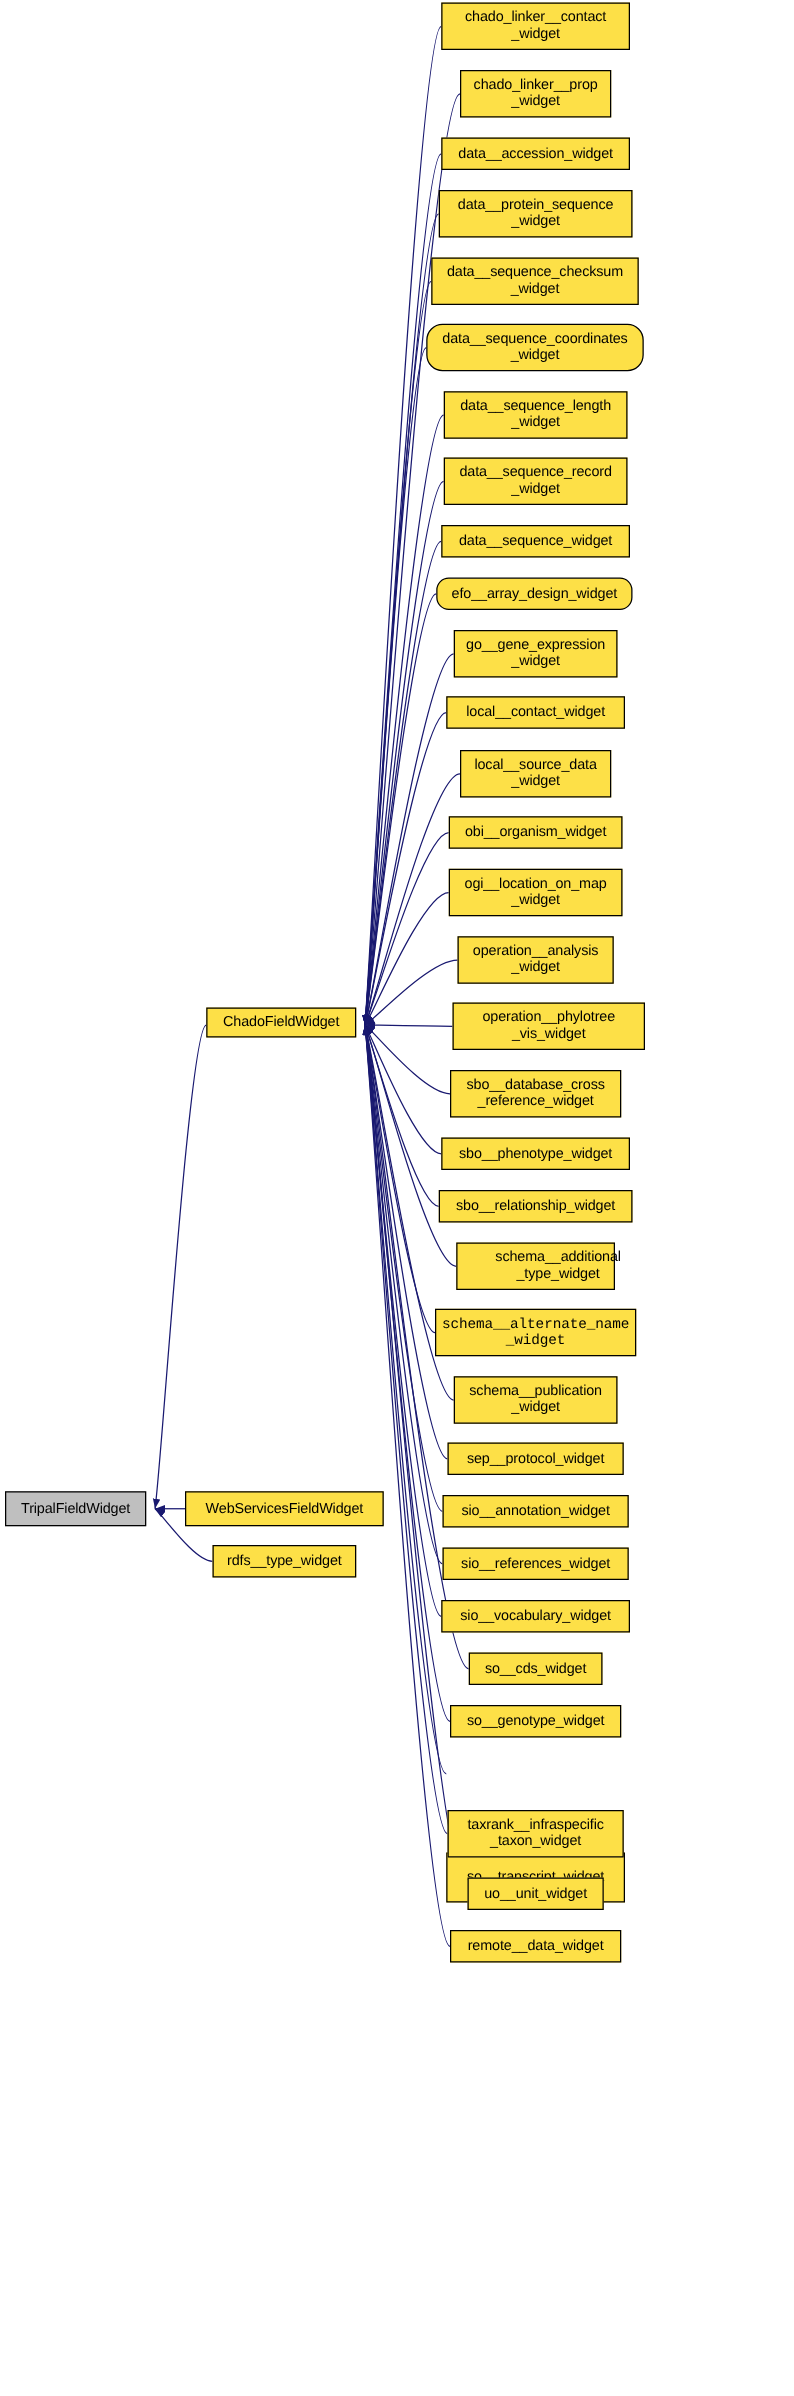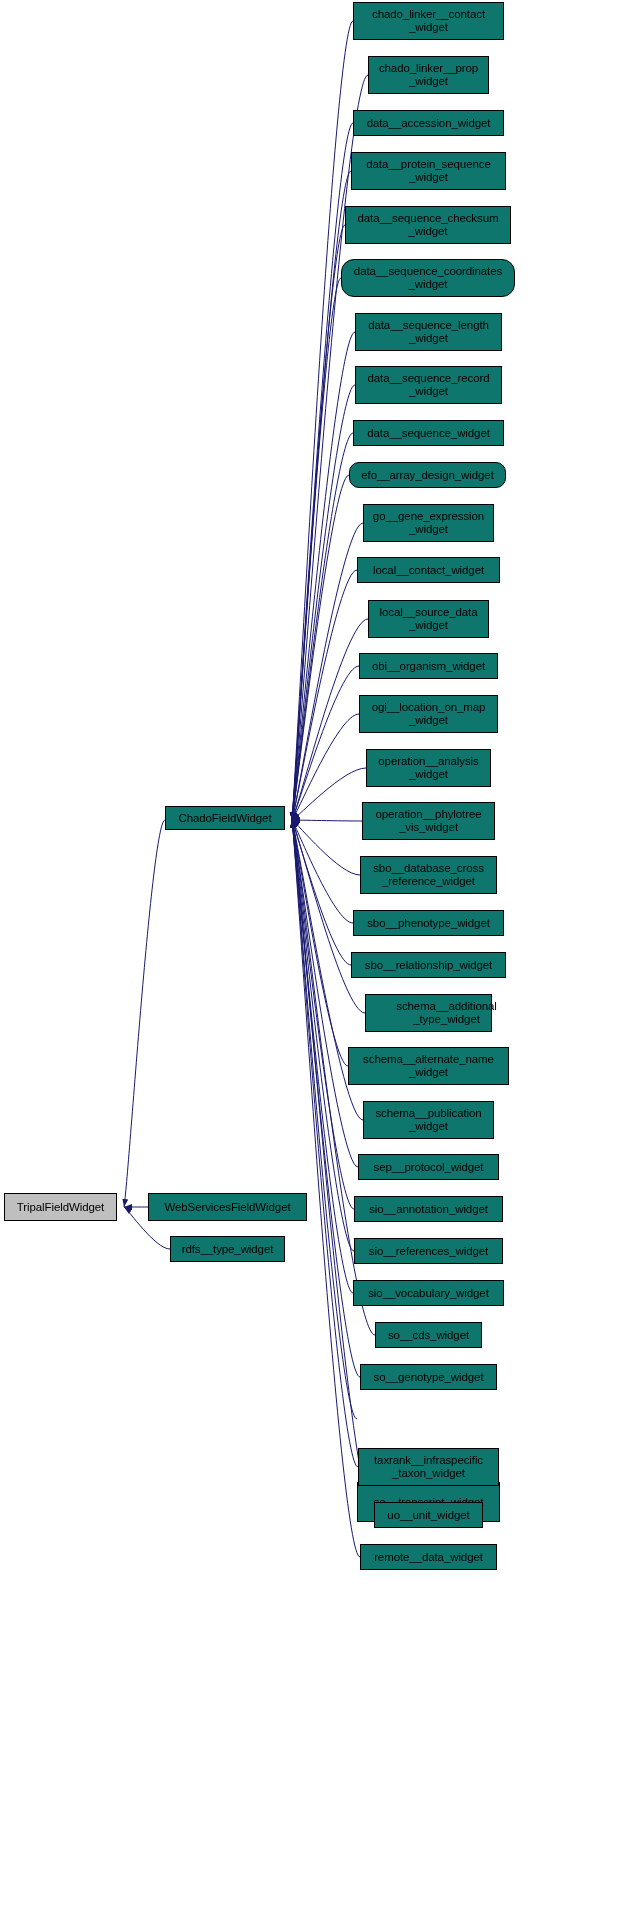--- a/index.html
+++ b/index.html
@@ -20,21 +20,21 @@
     left: 0;
     top: 0;
     width: 635px;
     height: 1917px;
     pointer-events: none;
   }
   .node {
     position: absolute;
     box-sizing: border-box;
     border: 1px solid #000000;
-    background: #0f766e;
+    background: #fde047;
     display: flex;
     align-items: center;
     justify-content: center;
     text-align: center;
     font-size: 11.5px;
     line-height: 13px;
     color: #000000;
     white-space: pre-line;
     letter-spacing: -0.1px;
   }
@@ -116,29 +116,29 @@
       <div class="node" style="left: 363px; top: 504px; width: 131px; height: 38px;">go__gene_expression
 _widget</div>
       <div class="node" style="left: 357px; top: 557px; width: 143px; height: 26px;">local__contact_widget</div>
       <div class="node" style="left: 368px; top: 600px; width: 121px; height: 38px;">local__source_data
 _widget</div>
       <div class="node" style="left: 359px; top: 653px; width: 139px; height: 26px;">obi__organism_widget</div>
       <div class="node" style="left: 359px; top: 695px; width: 139px; height: 38px;">ogi__location_on_map
 _widget</div>
       <div class="node" style="left: 366px; top: 749px; width: 125px; height: 38px;">operation__analysis
 _widget</div>
-      <div class="node" style="left: 362px; top: 802px; width: 133px; height: 38px;">operation__phylotree
+      <div class="node" style="left: 362px; top: 802px; width: 154px; height: 38px;">operation__phylotree
 _vis_widget</div>
       <div class="node" style="left: 360px; top: 856px; width: 137px; height: 38px;">sbo__database_cross
 _reference_widget</div>
       <div class="node" style="left: 353px; top: 910px; width: 151px; height: 26px;">sbo__phenotype_widget</div>
       <div class="node" style="left: 351px; top: 952px; width: 155px; height: 26px;">sbo__relationship_widget</div>
       <div class="node" style="left: 365px; top: 994px; width: 127px; height: 38px; padding-left: 36px;">schema__additional
 _type_widget</div>
-      <div class="node" style="left: 348px; top: 1047px; width: 161px; height: 38px;">schema__alternate_name
+      <div class="node" style="left: 348px; top: 1047px; width: 161px; height: 38px; font-family: Liberation Mono, monospace;">schema__alternate_name
 _widget</div>
       <div class="node" style="left: 363px; top: 1101px; width: 131px; height: 38px;">schema__publication
 _widget</div>
       <div class="node" style="left: 358px; top: 1154px; width: 141px; height: 26px;">sep__protocol_widget</div>
       <div class="node" style="left: 354px; top: 1196px; width: 149px; height: 26px;">sio__annotation_widget</div>
       <div class="node" style="left: 354px; top: 1238px; width: 149px; height: 26px;">sio__references_widget</div>
       <div class="node" style="left: 353px; top: 1280px; width: 151px; height: 26px;">sio__vocabulary_widget</div>
       <div class="node" style="left: 375px; top: 1322px; width: 107px; height: 26px;">so__cds_widget</div>
       <div class="node" style="left: 360px; top: 1364px; width: 137px; height: 26px;">so__genotype_widget</div>
       <div class="node" style="left: 357px; top: 1482px; width: 143px; height: 40px;">so__transcript_widget</div>

